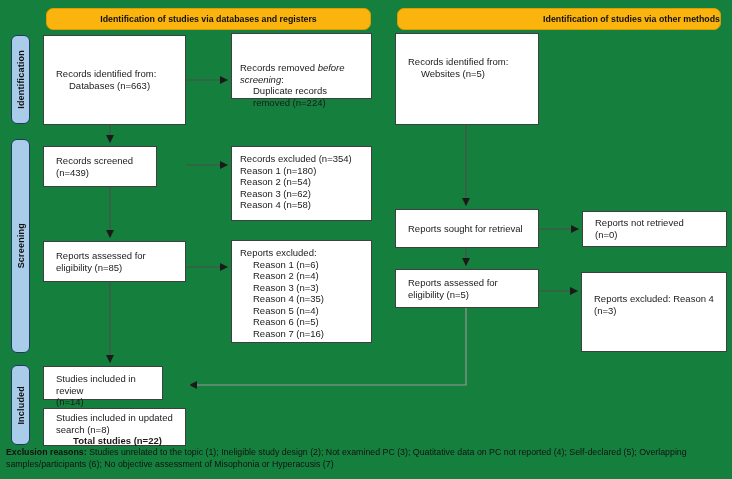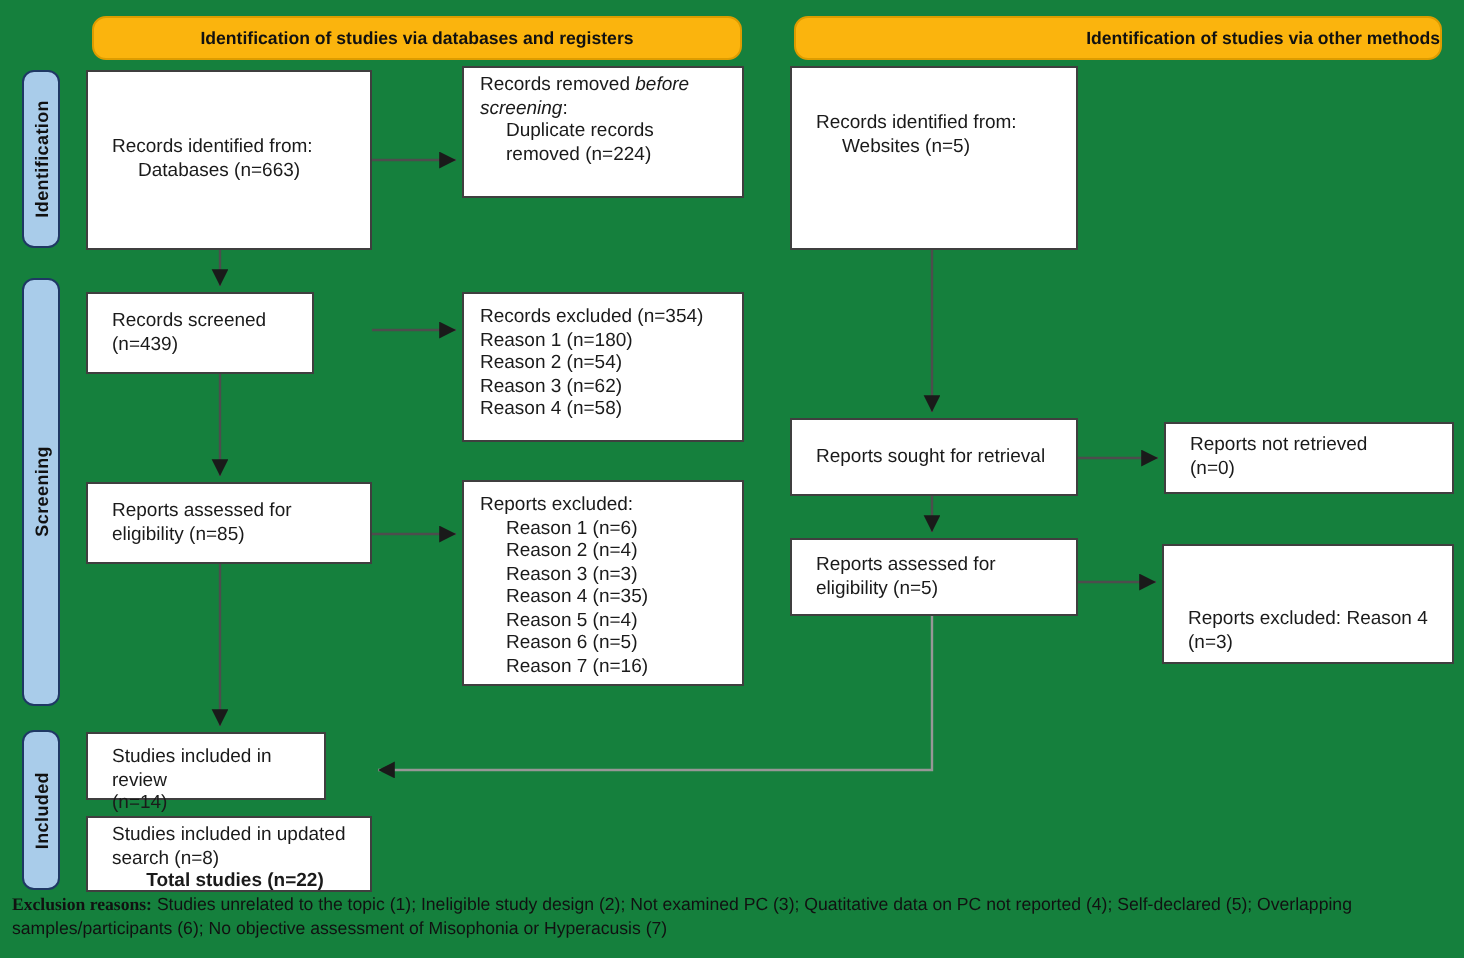--- a/index.html
+++ b/index.html
@@ -34,21 +34,21 @@
   }
   .box .ind{display:block;padding-left:13px;}
   .box .ln{display:block;}
   .vcenter{display:flex;flex-direction:column;justify-content:center;}
   .totline{display:block;font-weight:bold;text-align:center;}
   #connectors{position:absolute;left:0;top:0;}
   .footnote{
     position:absolute;left:6px;top:447px;width:722px;
     font-size:8.8px;line-height:1.35;color:#111;
   }
-  .footnote b{font-weight:bold;font-family:Liberation Serif, serif;}
+  .footnote b{font-weight:bold;}
 </style>
 </head>
 <body>
 
 <div id="canvas">
 
   <svg id="connectors" width="732" height="479">
     <defs>
       <marker id="ah" markerWidth="8" markerHeight="8" refX="7" refY="3.5" orient="auto">
         <path d="M0,0 L7,3.5 L0,7 Z" fill="#1a1a1a"></path>
@@ -82,21 +82,21 @@
   </div>
   <div class="tab" style="left:11px;top:365px;height:80px;">
     <span>Included</span>
   </div>
 
   <div class="box vcenter" style="left:43px;top:35px;width:143px;height:90px;padding-left:12px;">
     <span class="ln">Records identified from:</span>
     <span class="ind">Databases (n=663)</span>
   </div>
 
-  <div class="box" style="left:231px;top:33px;width:141px;height:66px;padding-top:3px;">
+  <div class="box" style="left:231px;top:33px;width:141px;height:66px;padding-top:28px;">
     <span class="ln"><span>Records removed </span><i>before screening</i><span>:</span></span>
     <span class="ind">Duplicate records removed (n=224)</span>
   </div>
 
   <div class="box vcenter" style="left:43px;top:146px;width:114px;height:41px;padding-left:12px;">
     <span class="ln">Records screened (n=439)</span>
   </div>
 
   <div class="box" style="left:231px;top:146px;width:141px;height:75px;">
     <span class="ln">Records excluded (n=354)</span>
@@ -145,21 +145,21 @@
   <div class="box vcenter" style="left:582px;top:211px;width:145px;height:36px;padding-left:12px;">
     <span class="ln">Reports not retrieved</span>
     <span class="ln">(n=0)</span>
   </div>
 
   <div class="box vcenter" style="left:395px;top:269px;width:144px;height:39px;padding-left:12px;">
     <span class="ln">Reports assessed for</span>
     <span class="ln">eligibility (n=5)</span>
   </div>
 
-  <div class="box" style="left:581px;top:272px;width:146px;height:60px;padding-top:31px;padding-left:12px;">
+  <div class="box" style="left:581px;top:272px;width:146px;height:80px;padding-top:20px;padding-left:12px;">
     <span class="ln">Reports excluded: Reason 4</span>
     <span class="ln">(n=3)</span>
   </div>
 
   <div class="footnote">
     <b>Exclusion reasons:</b>
     <span>Studies unrelated to the topic (1); Ineligible study design (2); Not examined PC (3); Quatitative data on PC not reported (4); Self-declared (5); Overlapping samples/participants (6); No objective assessment of Misophonia or Hyperacusis (7)</span>
   </div>
 
 </div>

